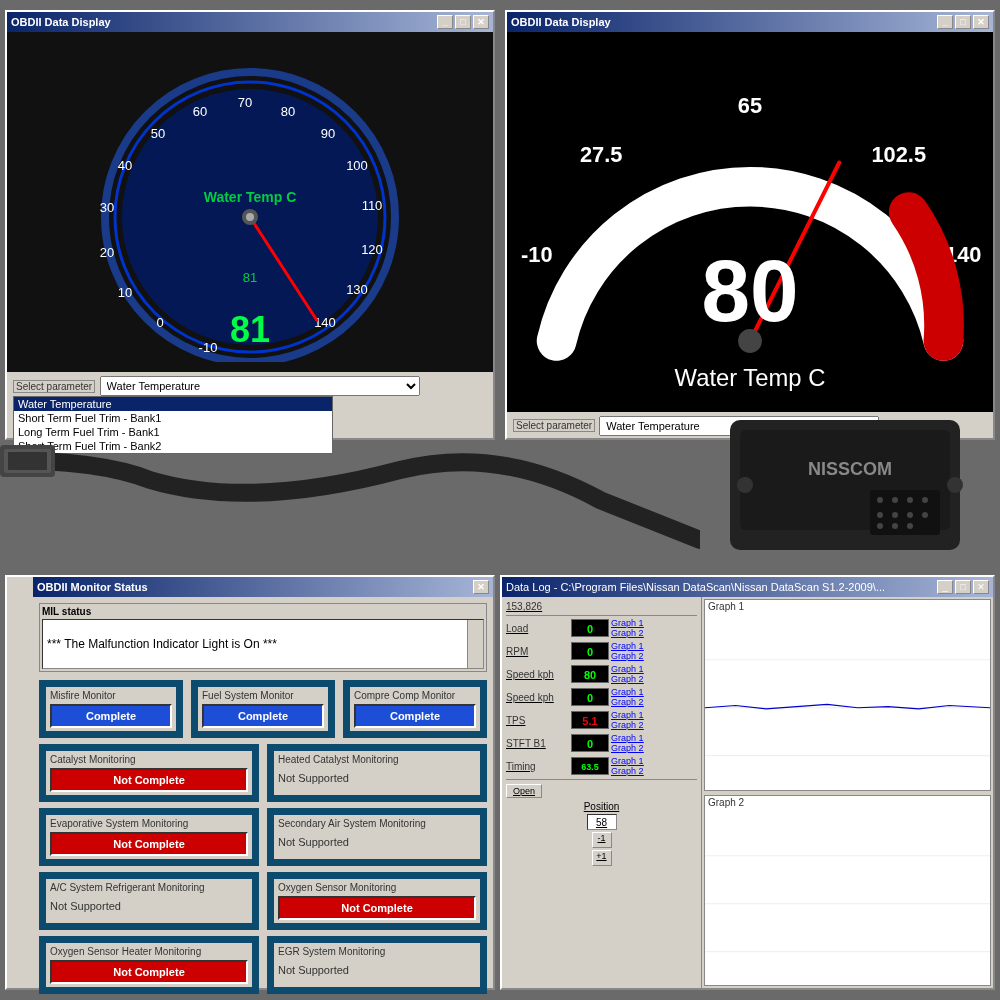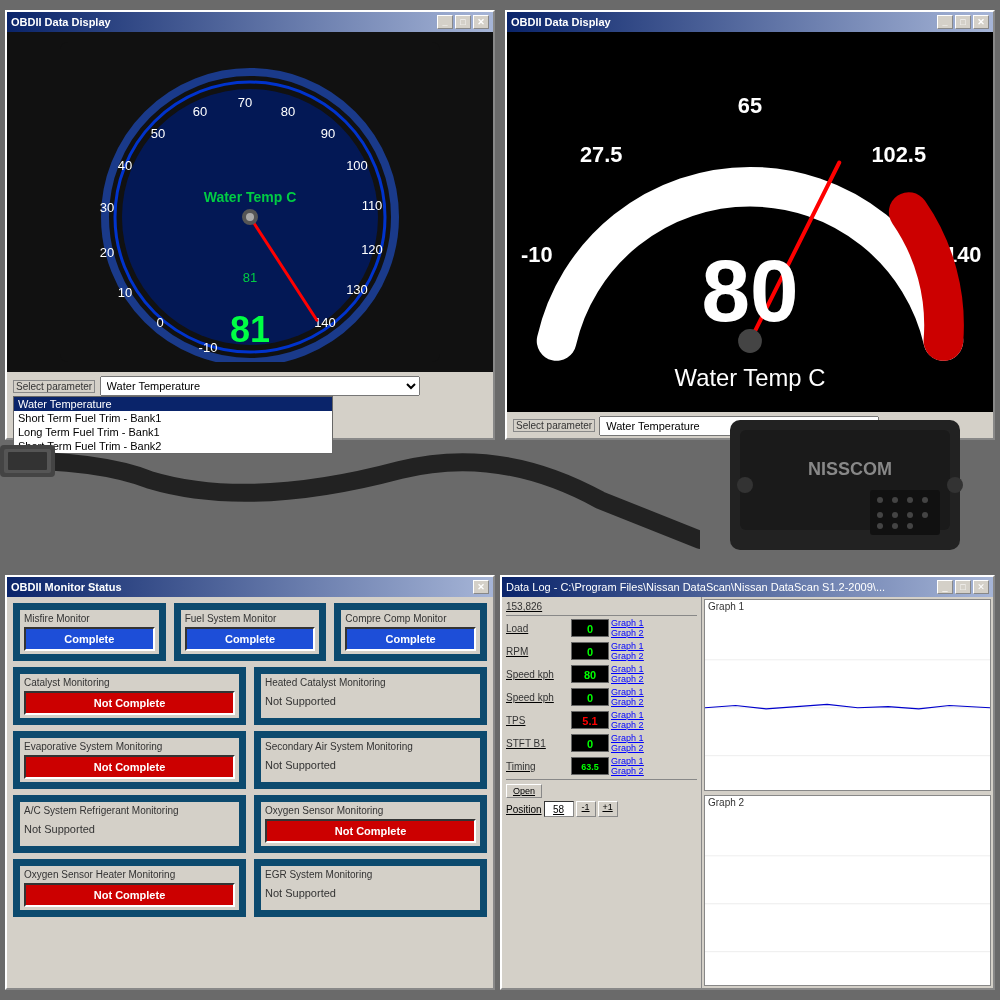--- a/index.html
+++ b/index.html
@@ -123,20 +123,21 @@
     .monitor-window {
       position: absolute;
       top: 575px;
       left: 5px;
       width: 490px;
       height: 415px;
       background: #d4d0c8;
       border: 2px solid #888;
       border-top: 2px solid #fff;
       border-left: 2px solid #fff;
+      padding-left: 26px;
     }
     .monitor-content {
       padding: 6px;
     }
     .mil-section {
       border: 1px solid #888;
       margin-bottom: 8px;
       padding: 2px;
     }
     .mil-label {
@@ -331,20 +332,21 @@
       border-top-color: #fff;
       border-left-color: #fff;
       cursor: pointer;
     }
     .datalog-position-row {
       display: flex;
       align-items: center;
       font-size: 10px;
       gap: 2px;
       margin-top: 1px;
+      flex-direction: column;
     }
     .pos-box {
       border: 1px inset #888;
       background: white;
       width: 30px;
       height: 16px;
       text-align: center;
       font-size: 10px;
     }
     .pos-btn {
@@ -503,20 +505,27 @@
 
 <div class="monitor-window">
   <div class="win-titlebar">
     <span class="win-title-text">OBDII Monitor Status</span>
     <div class="win-controls">
       <div class="win-btn win-btn-close">✕</div>
     </div>
   </div>
   <div class="monitor-content">
 
+    <div class="mil-section">
+      <div class="mil-label">MIL status</div>
+      <div class="mil-text-area">
+        <span>*** The Malfunction Indicator Light is On ***</span>
+        <div class="mil-scrollbar"></div>
+      </div>
+    </div>
 
     <div class="monitor-row">
       <div class="monitor-item">
         <div class="monitor-item-label">Misfire Monitor</div>
         <div class="monitor-btn btn-green">Complete</div>
       </div>
       <div class="monitor-item">
         <div class="monitor-item-label">Fuel System Monitor</div>
         <div class="monitor-btn btn-green">Complete</div>
       </div>

